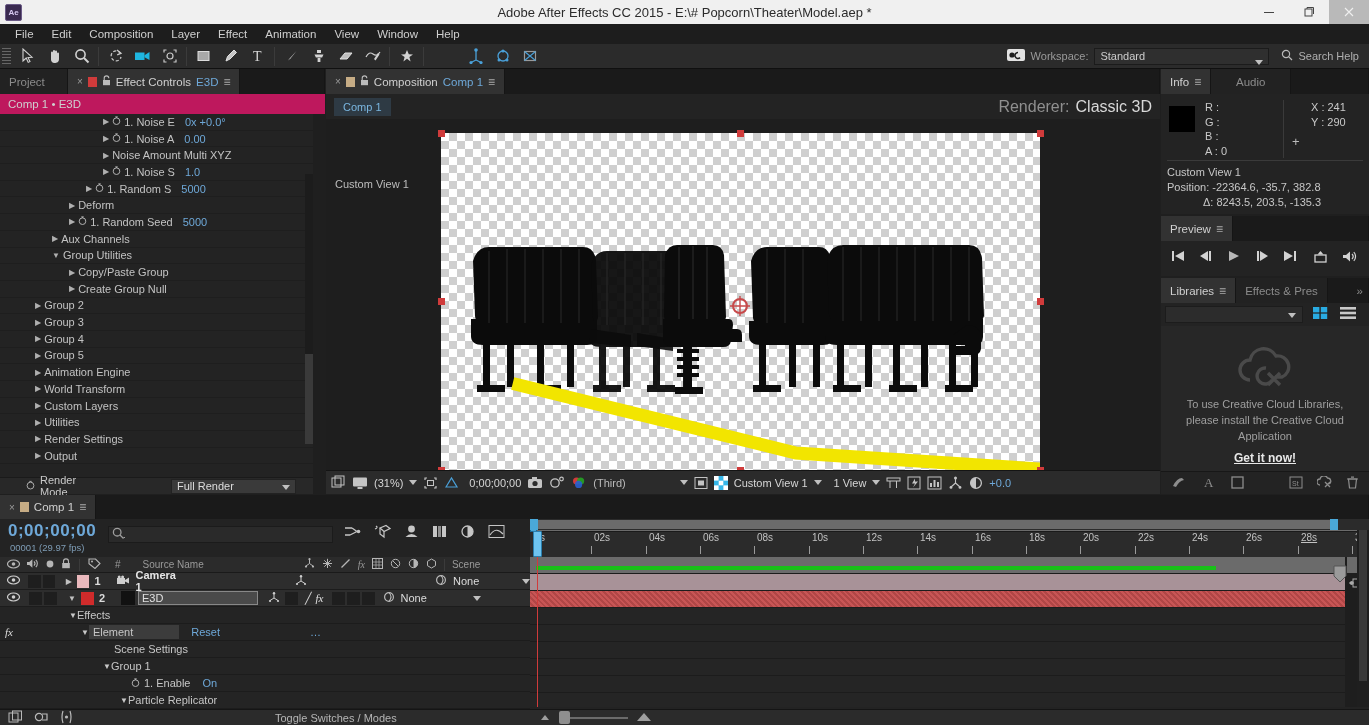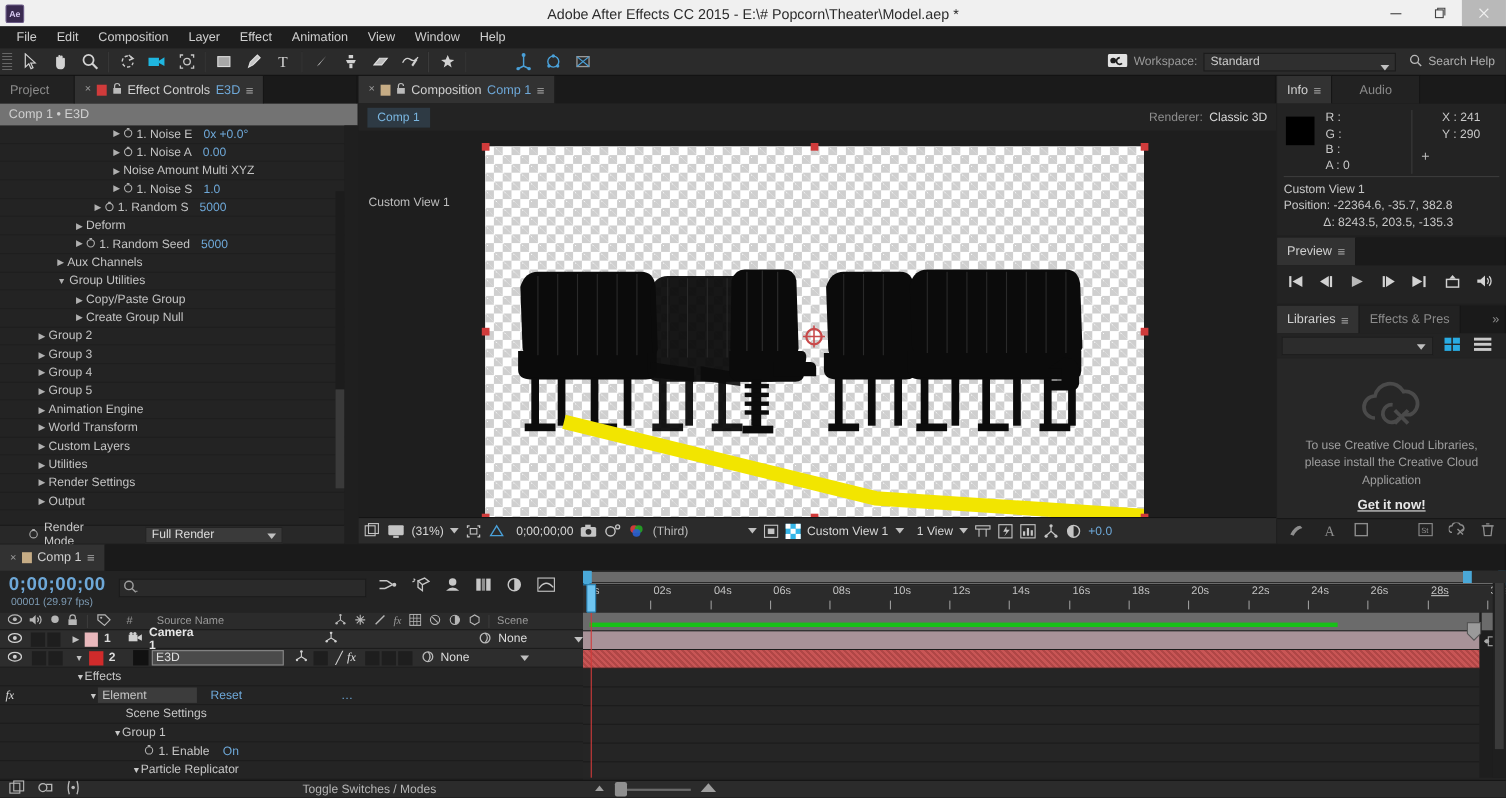--- a/index.html
+++ b/index.html
@@ -68,21 +68,21 @@
          font-size:11.5px; color:#d0d0d0; border-right:1px solid #151515; }
   .tab.inactive { background:#222; color:#8b8b8b; }
   .tab.plain { background:#1a1a1a; color:#8b8b8b; }
   .tab .x { color:#9a9a9a; font-size:10px; }
   .tab .sq { width:9px; height:10px; }
   .tab .accent { color:#6ea8d8; }
   .hamb { font-size:12px; color:#aaa; }
 
   
   #efx { left:0; top:69px; width:325px; height:425px; background:#232323; }
-  #efx .subhdr { height:20px; background:#737373; display:flex; align-items:center;
+  #efx .subhdr { height:20px; background:#be185d; display:flex; align-items:center;
                  padding-left:8px; font-size:11.5px; color:#cfcfcf; }
   .efx-list { position:absolute; left:0; top:45px; width:313px; height:425px; overflow:hidden; }
   .efx-row { height:16.7px; display:flex; align-items:center; font-size:11px;
              border-bottom:1px solid #1e1e1e; color:#b6b6b6; }
   .efx-row .arr { font-size:8px; color:#b0b0b0; margin-right:3px; }
   .efx-row .sw  { font-size:9px; color:#aaa; margin-right:3px; }
   .efx-row .nm  { color:#c3c3c3; }
   .efx-row .val { color:#6ea8d8; margin-left:10px; }
   .efx-scroll { position:absolute; right:12px; top:105px; width:8px; height:270px; background:#1c1c1c; }
   .efx-scroll i { position:absolute; left:0; top:180px; width:8px; height:90px; background:#3a3a3a; display:block;}
@@ -92,21 +92,21 @@
     display:flex; align-items:center; background:#282828; border-top:1px solid #1a1a1a; font-size:11px;
   }
   .rm-drop { margin-left:0; width:125px; height:15px; background:#3a3a3a; border:1px solid #222;
              display:flex; align-items:center; padding:0 5px; position:relative; color:#ddd; }
 
   
   #comp { left:326px; top:69px; width:834px; height:425px; background:#1e1e1e; }
   .comp-sub { position:absolute; left:0; top:25px; width:834px; height:25px;
               background:#232323; display:flex; align-items:center; }
   .comp-chip { margin-left:8px; padding:3px 9px; background:#2e3a44; color:#7ab6e0; font-size:11px; }
-  .renderer { margin-left:auto; margin-right:8px; display:flex; align-items:center; gap:6px; font-size:11px; }
+  .renderer { margin-left:auto; margin-right:8px; display:flex; align-items:center; gap:6px; font-size:16px; }
   .renderer .lab { color:#8f8f8f; }
   .renderer .val { color:#d8d8d8; }
   .comp-stage { position:absolute; left:0; top:50px; width:834px; height:351px; background:#1e1e1e; }
   .canvas {
     position:absolute; left:115px; top:14px; width:599px; height:337px;
     background-color:#ffffff;
     background-image:
       linear-gradient(45deg,#cfcfcf 25%,transparent 25%,transparent 75%,#cfcfcf 75%),
       linear-gradient(45deg,#cfcfcf 25%,transparent 25%,transparent 75%,#cfcfcf 75%);
     background-size:16px 16px; background-position:0 0,8px 8px;
@@ -531,21 +531,21 @@
     <div class="rendermode">
       <span style="width:100px;padding-left:26px;display:flex;align-items:center;gap:5px">
         <span>
           <svg width="9" height="10" viewBox="0 0 9 10">
               <circle cx="4.5" cy="5.6" r="3.4" fill="none" stroke="#aaa" stroke-width="1"></circle>
               <path d="M3.3 1.4 h2.4" stroke="#aaa" stroke-width="1"></path>
             </svg>
         </span>
         <span>Render Mode</span>
       </span>
-      <div class="rm-drop" style="margin-left:32px">
+      <div class="rm-drop" style="margin-left:71px">
         <span>Full Render</span>
         <i class="caret" style="position:absolute;right:5px;top:5px"></i>
       </div>
     </div>
   </div>
 
   <div class="panel" id="comp">
     <div class="tabrow">
       <div class="tab">
         <span class="x">×</span>

